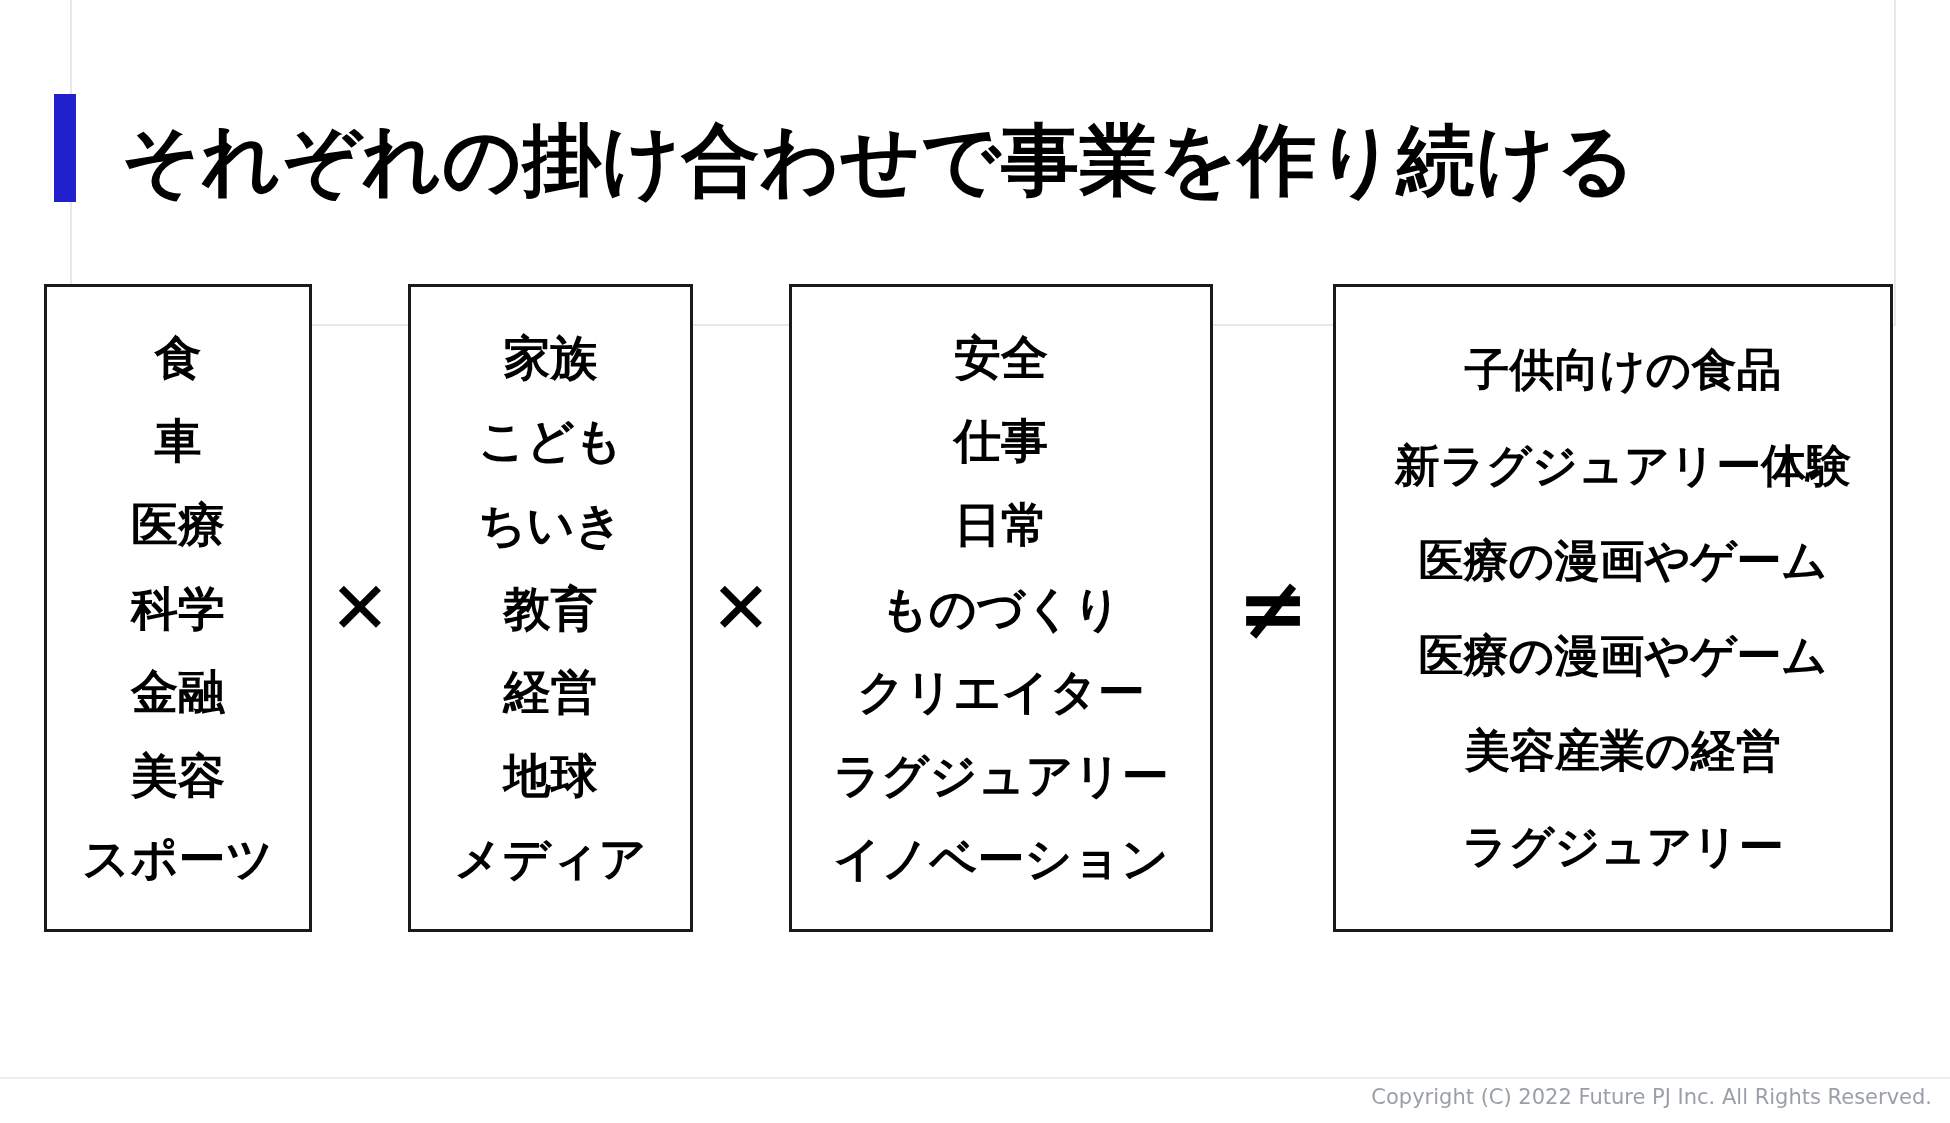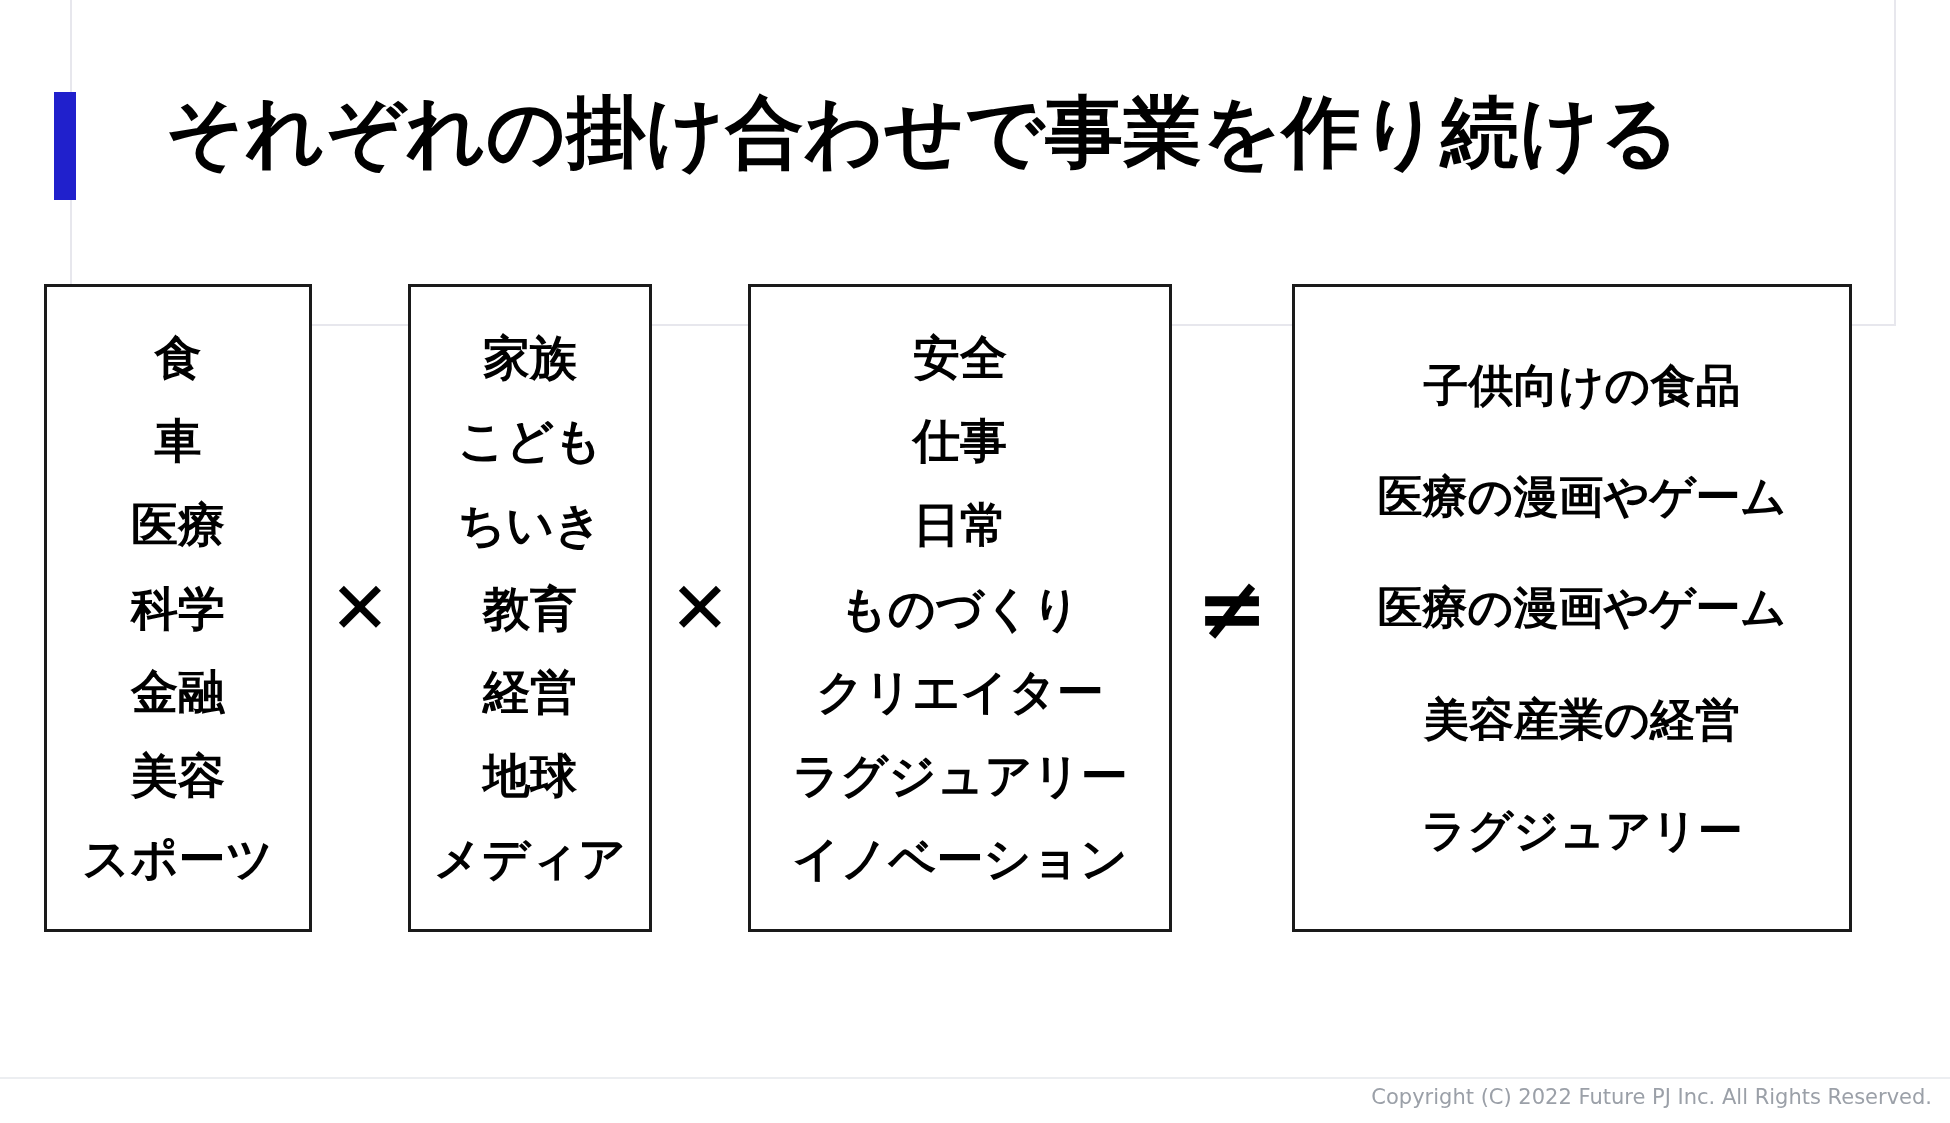--- a/index.html
+++ b/index.html
@@ -35,22 +35,21 @@
     border-top: none;
     box-sizing: border-box;
     background: #ffffff;
   }
   .title-row {
     position: absolute;
     left: 0;
     top: 96px;
     height: 110px;
     display: flex;
-    align-items: flex-start;
-    gap: 44px;
+    align-items: flex-end;
   }
   .title-accent {
     width: 22px;
     height: 108px;
     background: #2020cc;
     flex: 0 0 auto;
     margin-left: -18px;
   }
   .title-text {
     margin-left: 45px;
@@ -78,21 +77,21 @@
     box-sizing: border-box;
     background: #ffffff;
     height: 648px;
     display: flex;
     flex-direction: column;
     justify-content: space-evenly;
     align-items: center;
     padding: 10px 0;
   }
   .col-1 { margin-left: 44px; width: 268px; }
-  .col-2 { width: 244px; }
+  .col-2 { width: 285px; }
   .col-3 { width: 424px; }
   .col-4 { width: 560px; padding-left: 20px; }
 
   .col-item {
     font-size: 47px;
     font-weight: 700;
     color: #000000;
     line-height: 1;
     white-space: nowrap;
     text-align: center;
@@ -176,20 +175,21 @@
       <div class="col-item">ものづくり</div>
       <div class="col-item">クリエイター</div>
       <div class="col-item">ラグジュアリー</div>
       <div class="col-item">イノベーション</div>
     </div>
 
     <div class="op op-neq">≠</div>
 
     <div class="col-box col-4">
       <div class="col-item">子供向けの食品</div>
+      <div class="col-item">新ラグジュアリー体験</div>
       <div class="col-item">医療の漫画やゲーム</div>
       <div class="col-item">医療の漫画やゲーム</div>
       <div class="col-item">美容産業の経営</div>
       <div class="col-item">ラグジュアリー</div>
     </div>
 
   </div>
 
   <div class="footer">
     <div class="copyright">Copyright (C) 2022 Future PJ Inc. All Rights Reserved.</div>

